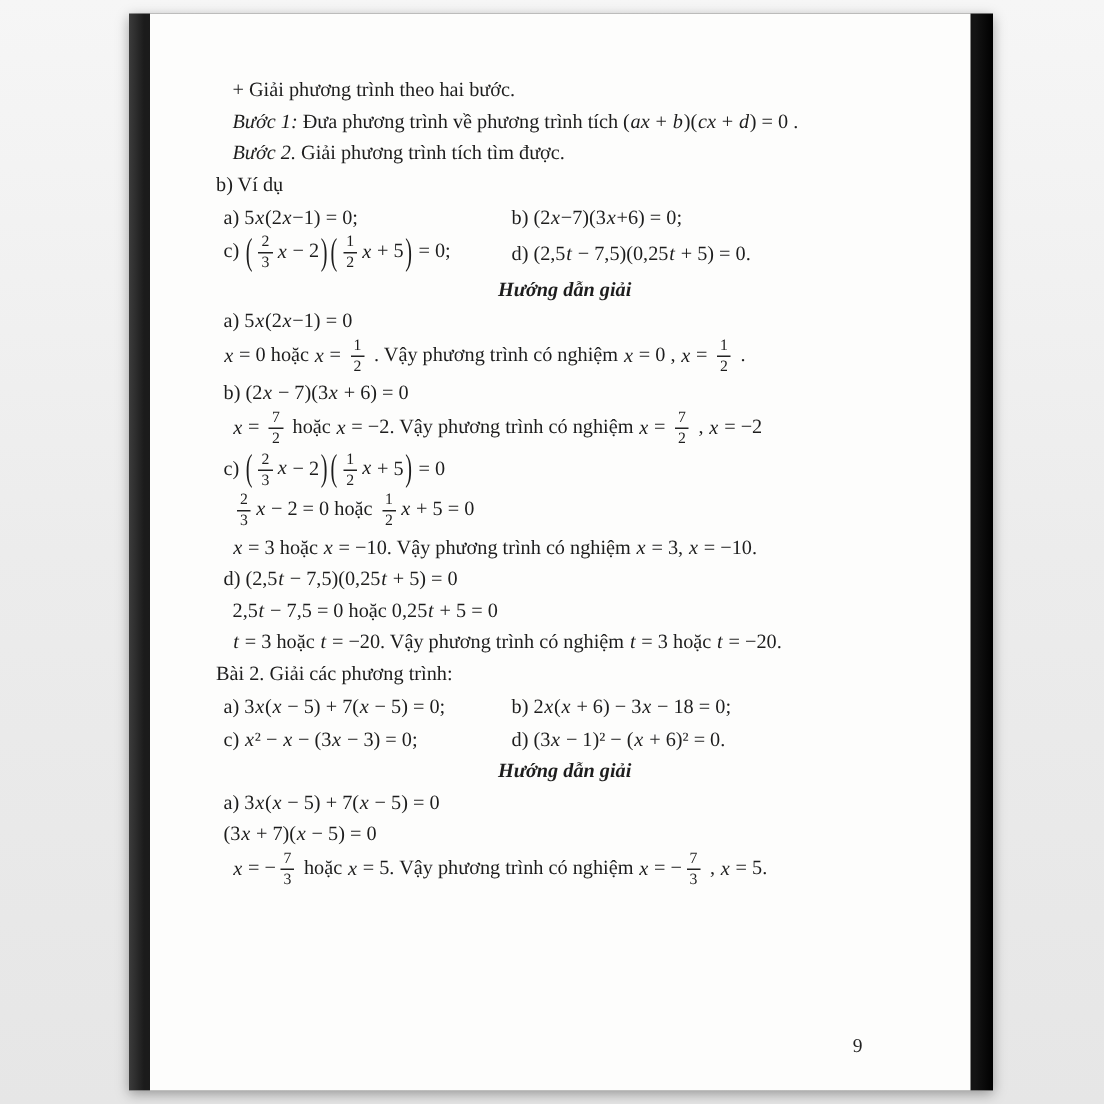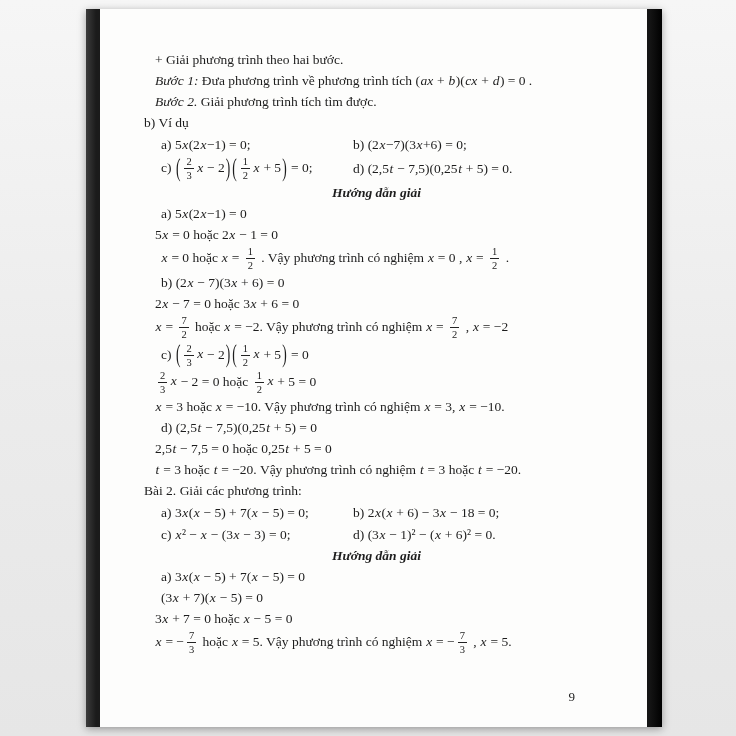--- a/index.html
+++ b/index.html
@@ -21,21 +21,21 @@
     position:absolute;left:100px;top:9px;width:547px;height:718px;
     background:#fdfdfc;
   }
   .content{
     position:absolute;left:0;top:40px;right:0;
     padding-left:44px;padding-right:38px;
     font-size:13.5px;color:#1d1d1d;
   }
   .line{padding:1px 0;line-height:19px;}
   .ind1{margin-left:11px;}
-  .ind2{margin-left:17px;}
+  .ind2{margin-left:5px;}
   .center{text-align:center;margin-left:0;}
   .t{font-style:normal;}
   .i{font-style:italic;text-align:center;}
   .b{font-weight:normal;}
   .bi{font-weight:bold;font-style:italic;}
   .m i{font-style:italic;padding:0 .5px;}
   .col0{display:inline-block;width:192px;vertical-align:middle;}
   .col1{display:inline-block;vertical-align:middle;}
   .frac{
     display:inline-flex;flex-direction:column;align-items:center;
@@ -61,30 +61,28 @@
         <div class="line ind2"><span class="col col0"><span class="t">a) </span><span class="m"><span>5</span><i>x</i><span>(2</span><i>x</i><span>−1) = 0;</span></span></span><span class="col col1"><span class="t">b) </span><span class="m"><span>(2</span><i>x</i><span>−7)(3</span><i>x</i><span>+6) = 0;</span></span></span></div>
         <div class="line ind2"><span class="col col0"><span class="t">c) </span><span class="bp">(</span><span class="frac">
               <span class="num">2</span>
               <span class="den">3</span>
             </span><span class="m"><i>x</i><span> − 2</span></span><span class="bp">)</span><span class="bp">(</span><span class="frac">
               <span class="num">1</span>
               <span class="den">2</span>
             </span><span class="m"><i>x</i><span> + 5</span></span><span class="bp">)</span><span class="m"><span> = 0;</span></span></span><span class="col col1"><span class="t">d) </span><span class="m"><span>(2,5</span><i>t</i><span> − 7,5)(0,25</span><i>t</i><span> + 5) = 0.</span></span></span></div>
         <div class="line ind0 center"><span class="bi">Hướng dẫn giải</span></div>
         <div class="line ind2"><span class="t">a) </span><span class="m"><span>5</span><i>x</i><span>(2</span><i>x</i><span>−1) = 0</span></span></div>
-        <div class="line ind1"><span class="m"><span>5</span><i>x</i><span> = 0</span></span><span class="t"> hoặc </span><span class="m"><span>2</span><i>x</i><span> − 1 = 0</span></span></div>
         <div class="line ind2"><span class="m"><i>x</i><span> = 0</span></span><span class="t"> hoặc </span><span class="m"><i>x</i><span> = </span></span><span class="frac">
             <span class="num">1</span>
             <span class="den">2</span>
           </span><span class="t"> . Vậy phương trình có nghiệm </span><span class="m"><i>x</i><span> = 0</span></span><span class="t"> , </span><span class="m"><i>x</i><span> = </span></span><span class="frac">
             <span class="num">1</span>
             <span class="den">2</span>
           </span><span class="t"> .</span></div>
         <div class="line ind2"><span class="t">b) </span><span class="m"><span>(2</span><i>x</i><span> − 7)(3</span><i>x</i><span> + 6) = 0</span></span></div>
-        <div class="line ind1"><span class="m"><span>2</span><i>x</i><span> − 7 = 0</span></span><span class="t"> hoặc </span><span class="m"><span>3</span><i>x</i><span> + 6 = 0</span></span></div>
         <div class="line ind1"><span class="m"><i>x</i><span> = </span></span><span class="frac">
             <span class="num">7</span>
             <span class="den">2</span>
           </span><span class="t"> hoặc </span><span class="m"><i>x</i><span> = −2.</span></span><span class="t"> Vậy phương trình có nghiệm </span><span class="m"><i>x</i><span> = </span></span><span class="frac">
             <span class="num">7</span>
             <span class="den">2</span>
           </span><span class="t"> , </span><span class="m"><i>x</i><span> = −2</span></span></div>
         <div class="line ind2"><span class="t">c) </span><span class="bp">(</span><span class="frac">
             <span class="num">2</span>
             <span class="den">3</span>
@@ -102,21 +100,20 @@
         <div class="line ind1"><span class="m"><i>x</i><span> = 3</span></span><span class="t"> hoặc </span><span class="m"><i>x</i><span> = −10.</span></span><span class="t"> Vậy phương trình có nghiệm </span><span class="m"><i>x</i><span> = 3, </span><i>x</i><span> = −10.</span></span></div>
         <div class="line ind2"><span class="t">d) </span><span class="m"><span>(2,5</span><i>t</i><span> − 7,5)(0,25</span><i>t</i><span> + 5) = 0</span></span></div>
         <div class="line ind1"><span class="m"><span>2,5</span><i>t</i><span> − 7,5 = 0</span></span><span class="t"> hoặc </span><span class="m"><span>0,25</span><i>t</i><span> + 5 = 0</span></span></div>
         <div class="line ind1"><span class="m"><i>t</i><span> = 3</span></span><span class="t"> hoặc </span><span class="m"><i>t</i><span> = −20.</span></span><span class="t"> Vậy phương trình có nghiệm </span><span class="m"><i>t</i><span> = 3</span></span><span class="t"> hoặc </span><span class="m"><i>t</i><span> = −20.</span></span></div>
         <div class="line ind0"><span class="b">Bài 2. </span><span class="t">Giải các phương trình:</span></div>
         <div class="line ind2"><span class="col col0"><span class="t">a) </span><span class="m"><span>3</span><i>x</i><span>(</span><i>x</i><span> − 5) + 7(</span><i>x</i><span> − 5) = 0;</span></span></span><span class="col col1"><span class="t">b) </span><span class="m"><span>2</span><i>x</i><span>(</span><i>x</i><span> + 6) − 3</span><i>x</i><span> − 18 = 0;</span></span></span></div>
         <div class="line ind2"><span class="col col0"><span class="t">c) </span><span class="m"><i>x</i><span>² − </span><i>x</i><span> − (3</span><i>x</i><span> − 3) = 0;</span></span></span><span class="col col1"><span class="t">d) </span><span class="m"><span>(3</span><i>x</i><span> − 1)² − (</span><i>x</i><span> + 6)² = 0.</span></span></span></div>
         <div class="line ind0 center"><span class="bi">Hướng dẫn giải</span></div>
         <div class="line ind2"><span class="t">a) </span><span class="m"><span>3</span><i>x</i><span>(</span><i>x</i><span> − 5) + 7(</span><i>x</i><span> − 5) = 0</span></span></div>
         <div class="line ind2"><span class="m"><span>(3</span><i>x</i><span> + 7)(</span><i>x</i><span> − 5) = 0</span></span></div>
-        <div class="line ind1"><span class="m"><span>3</span><i>x</i><span> + 7 = 0</span></span><span class="t"> hoặc </span><span class="m"><i>x</i><span> − 5 = 0</span></span></div>
         <div class="line ind1"><span class="m"><i>x</i><span> = −</span></span><span class="frac">
             <span class="num">7</span>
             <span class="den">3</span>
           </span><span class="t"> hoặc </span><span class="m"><i>x</i><span> = 5.</span></span><span class="t"> Vậy phương trình có nghiệm </span><span class="m"><i>x</i><span> = −</span></span><span class="frac">
             <span class="num">7</span>
             <span class="den">3</span>
           </span><span class="t"> , </span><span class="m"><i>x</i><span> = 5.</span></span></div>
       </div>
     <div class="pagenum">9</div>
   </div>

